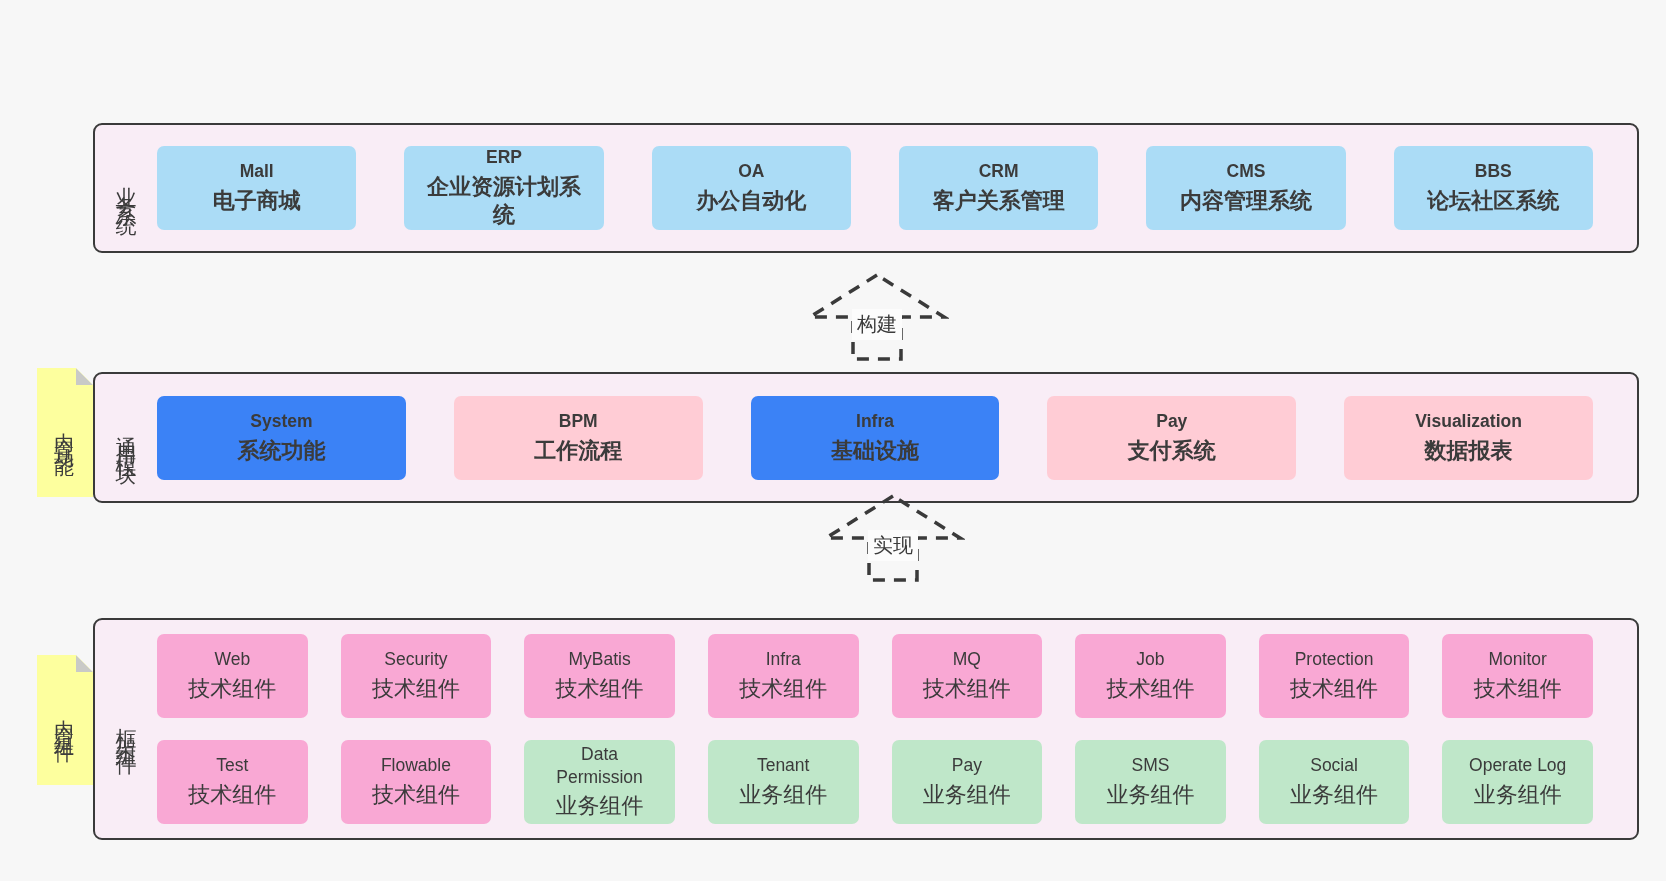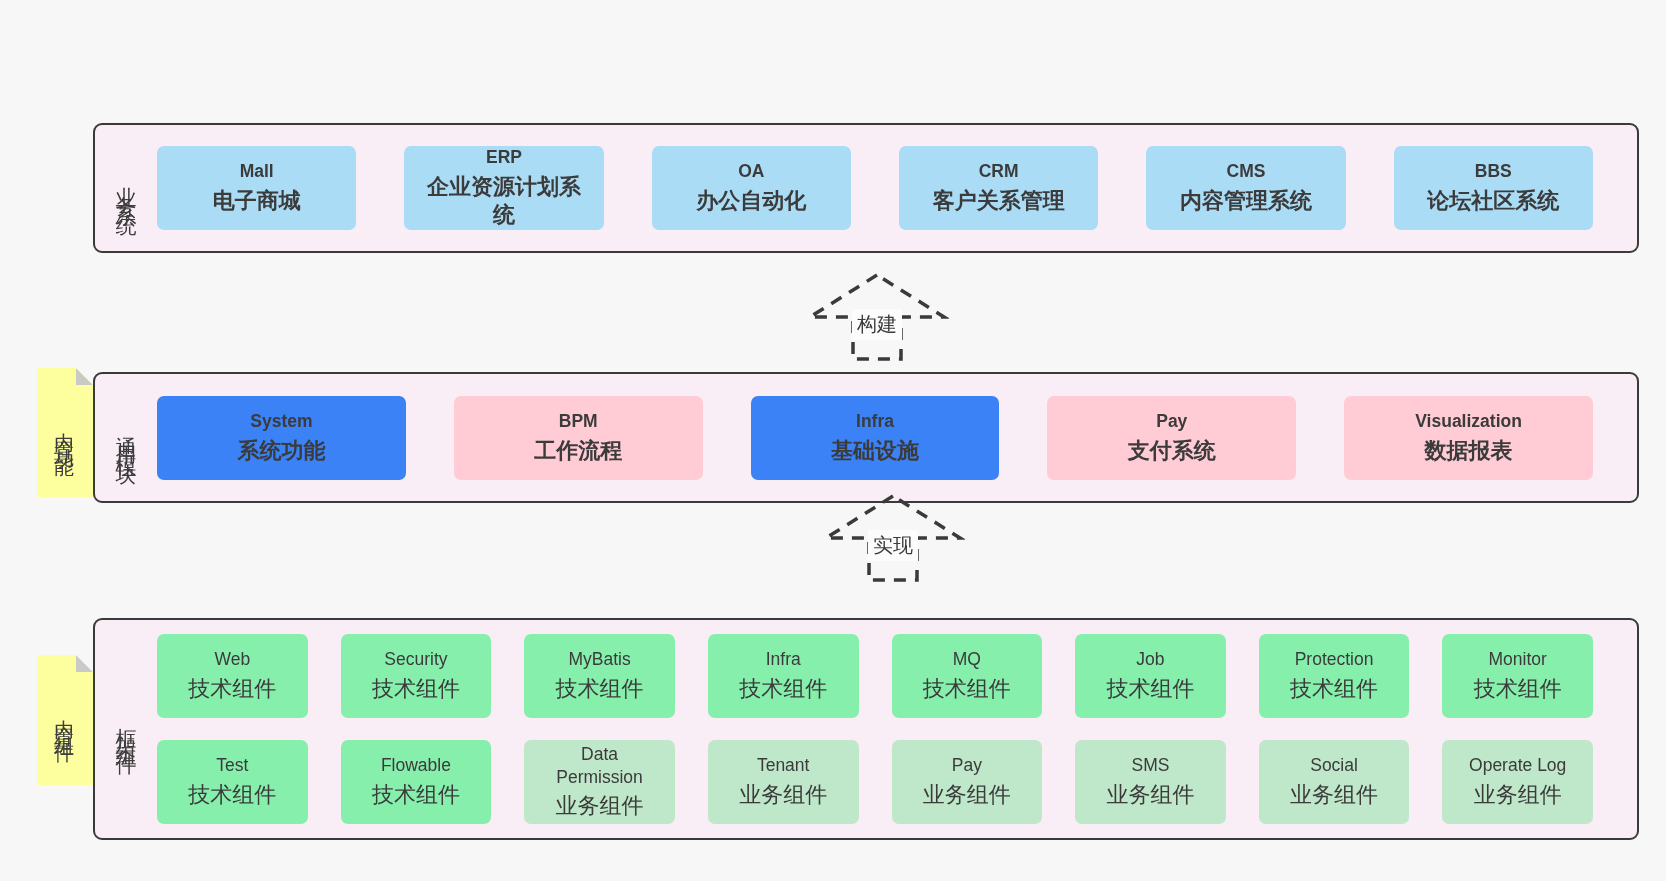--- a/index.html
+++ b/index.html
@@ -55,21 +55,21 @@
     align-items:center; justify-content:center;
     text-align:center;
     padding:0 16px; box-sizing:border-box;
   }
   .box-name { font-size:17.5px; color:#3b3b3b; line-height:1.3; }
   .box-desc { font-size:22px; color:#3b3b3b; line-height:1.3; margin-top:4px; }
 
   .blue        { background:#abdcf6; }
   .red         { background:#3b82f6; }
   .pink        { background:#ffccd5; }
-  .green-dark  { background:#86efac; }
+  .green-dark  { background:#f9a8d4; }
   .green-light { background:#bfe7c9; }
 
   
   .sticky {
     position:absolute; left:37px; width:56px;
     background:#fdff9e;
     clip-path:polygon(0 0, calc(100% - 17px) 0, 100% 17px, 100% 100%, 0 100%);
     display:flex; align-items:center; justify-content:center;
     z-index:1;
   }

